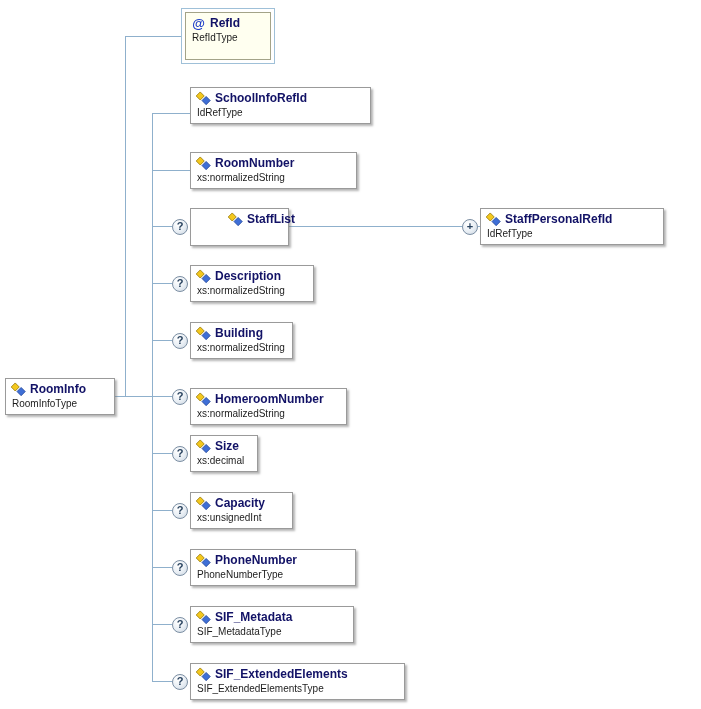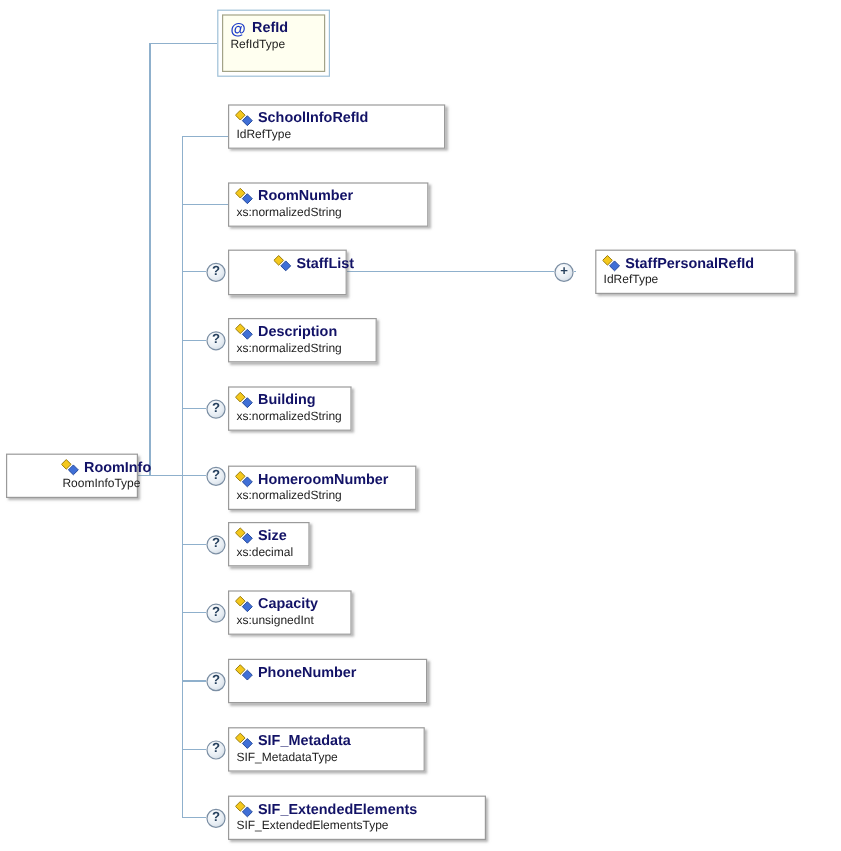--- a/index.html
+++ b/index.html
@@ -119,21 +119,21 @@
     <line x1="152" y1="283.5" x2="172" y2="283.5"></line>
     <line x1="152" y1="340.5" x2="172" y2="340.5"></line>
     <line x1="152" y1="396.5" x2="172" y2="396.5"></line>
     <line x1="152" y1="453.5" x2="172" y2="453.5"></line>
     <line x1="152" y1="510.5" x2="172" y2="510.5"></line>
     <line x1="152" y1="567.5" x2="172" y2="567.5"></line>
     <line x1="152" y1="624.5" x2="172" y2="624.5"></line>
     <line x1="152" y1="681.5" x2="172" y2="681.5"></line>
   </svg>
 
-  <div class="node" style="left:5px; top:378px; width:110px;padding-left:40px;">
+  <div class="node" style="left:5px; top:378px; width:110px;">
     <div class="node-title">
       <svg class="el-icon" viewBox="0 0 16 16">
           <use href="#elicon"></use>
         </svg>
       <span>RoomInfo</span>
     </div>
     <div class="node-sub">RoomInfoType</div>
   </div>
 
   <div class="attr-frame" style="left:181px; top:8px; width:94px; height:56px;">
@@ -169,21 +169,21 @@
   <div class="node" style="left:190px; top:208px; width:99px; height:38px;padding-left:32px;">
     <div class="node-title">
       <svg class="el-icon" viewBox="0 0 16 16">
           <use href="#elicon"></use>
         </svg>
       <span>StaffList</span>
     </div>
     <div class="node-sub"></div>
   </div>
 
-  <div class="node" style="left:480px; top:208px; width:167px;margin-left:16px;">
+  <div class="node" style="left:480px; top:208px; width:184px;">
     <div class="node-title">
       <svg class="el-icon" viewBox="0 0 16 16">
           <use href="#elicon"></use>
         </svg>
       <span>StaffPersonalRefId</span>
     </div>
     <div class="node-sub">IdRefType</div>
   </div>
 
   <div class="node" style="left:190px; top:265px; width:124px;">
@@ -236,20 +236,21 @@
     <div class="node-sub">xs:unsignedInt</div>
   </div>
 
   <div class="node" style="left:190px; top:549px; width:166px;">
     <div class="node-title">
       <svg class="el-icon" viewBox="0 0 16 16">
           <use href="#elicon"></use>
         </svg>
       <span>PhoneNumber</span>
     </div>
+    <div class="node-sub">PhoneNumberType</div>
   </div>
 
   <div class="node" style="left:190px; top:606px; width:164px;">
     <div class="node-title">
       <svg class="el-icon" viewBox="0 0 16 16">
           <use href="#elicon"></use>
         </svg>
       <span>SIF_Metadata</span>
     </div>
     <div class="node-sub">SIF_MetadataType</div>

